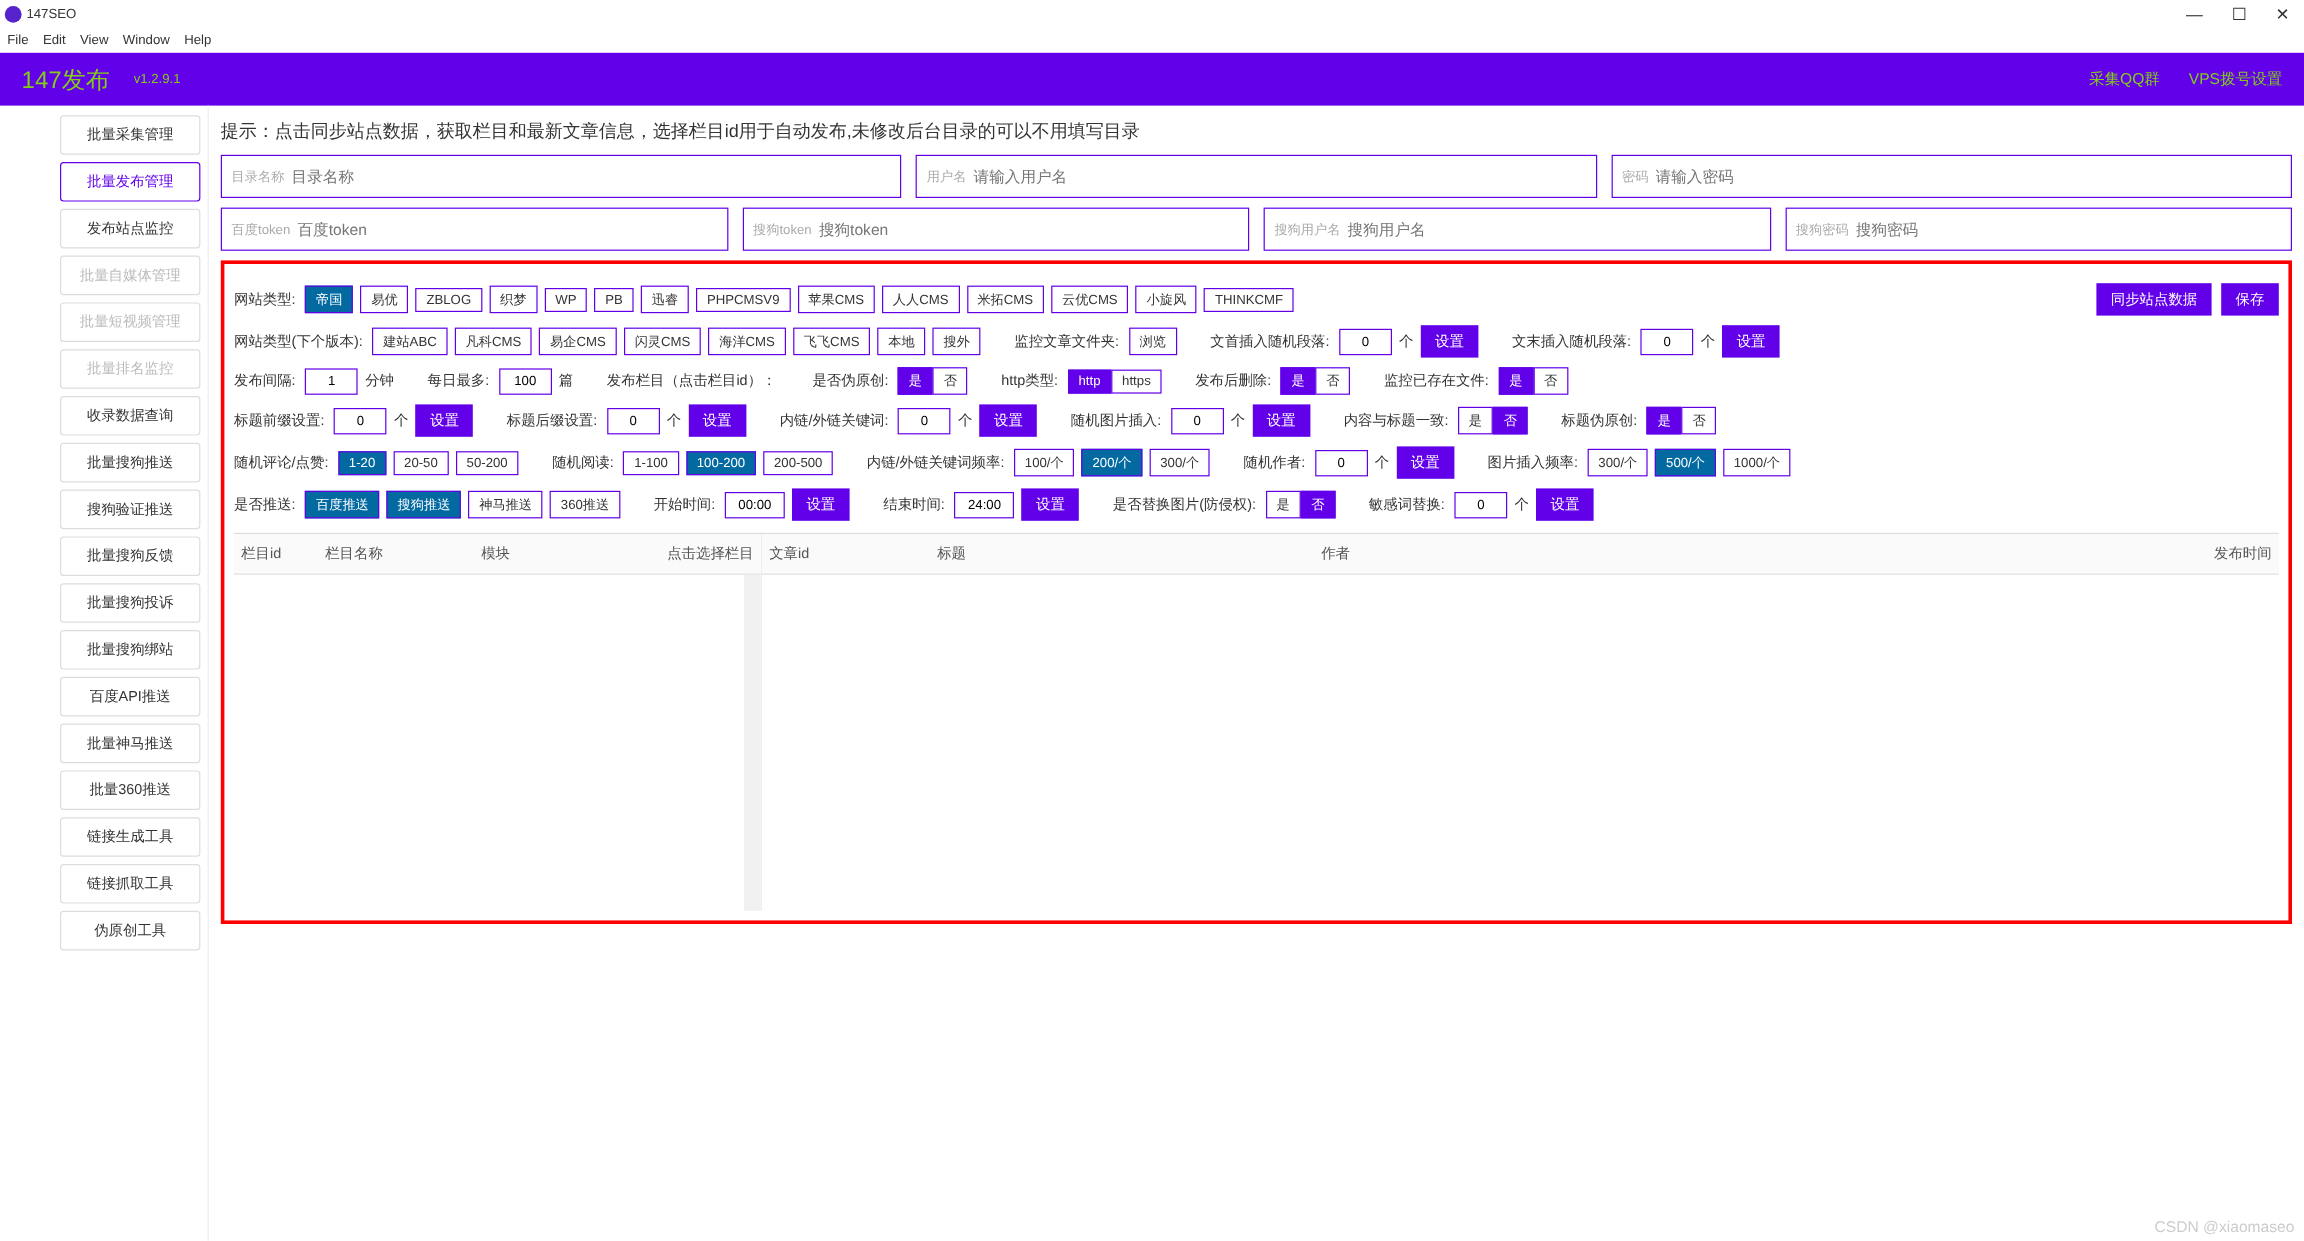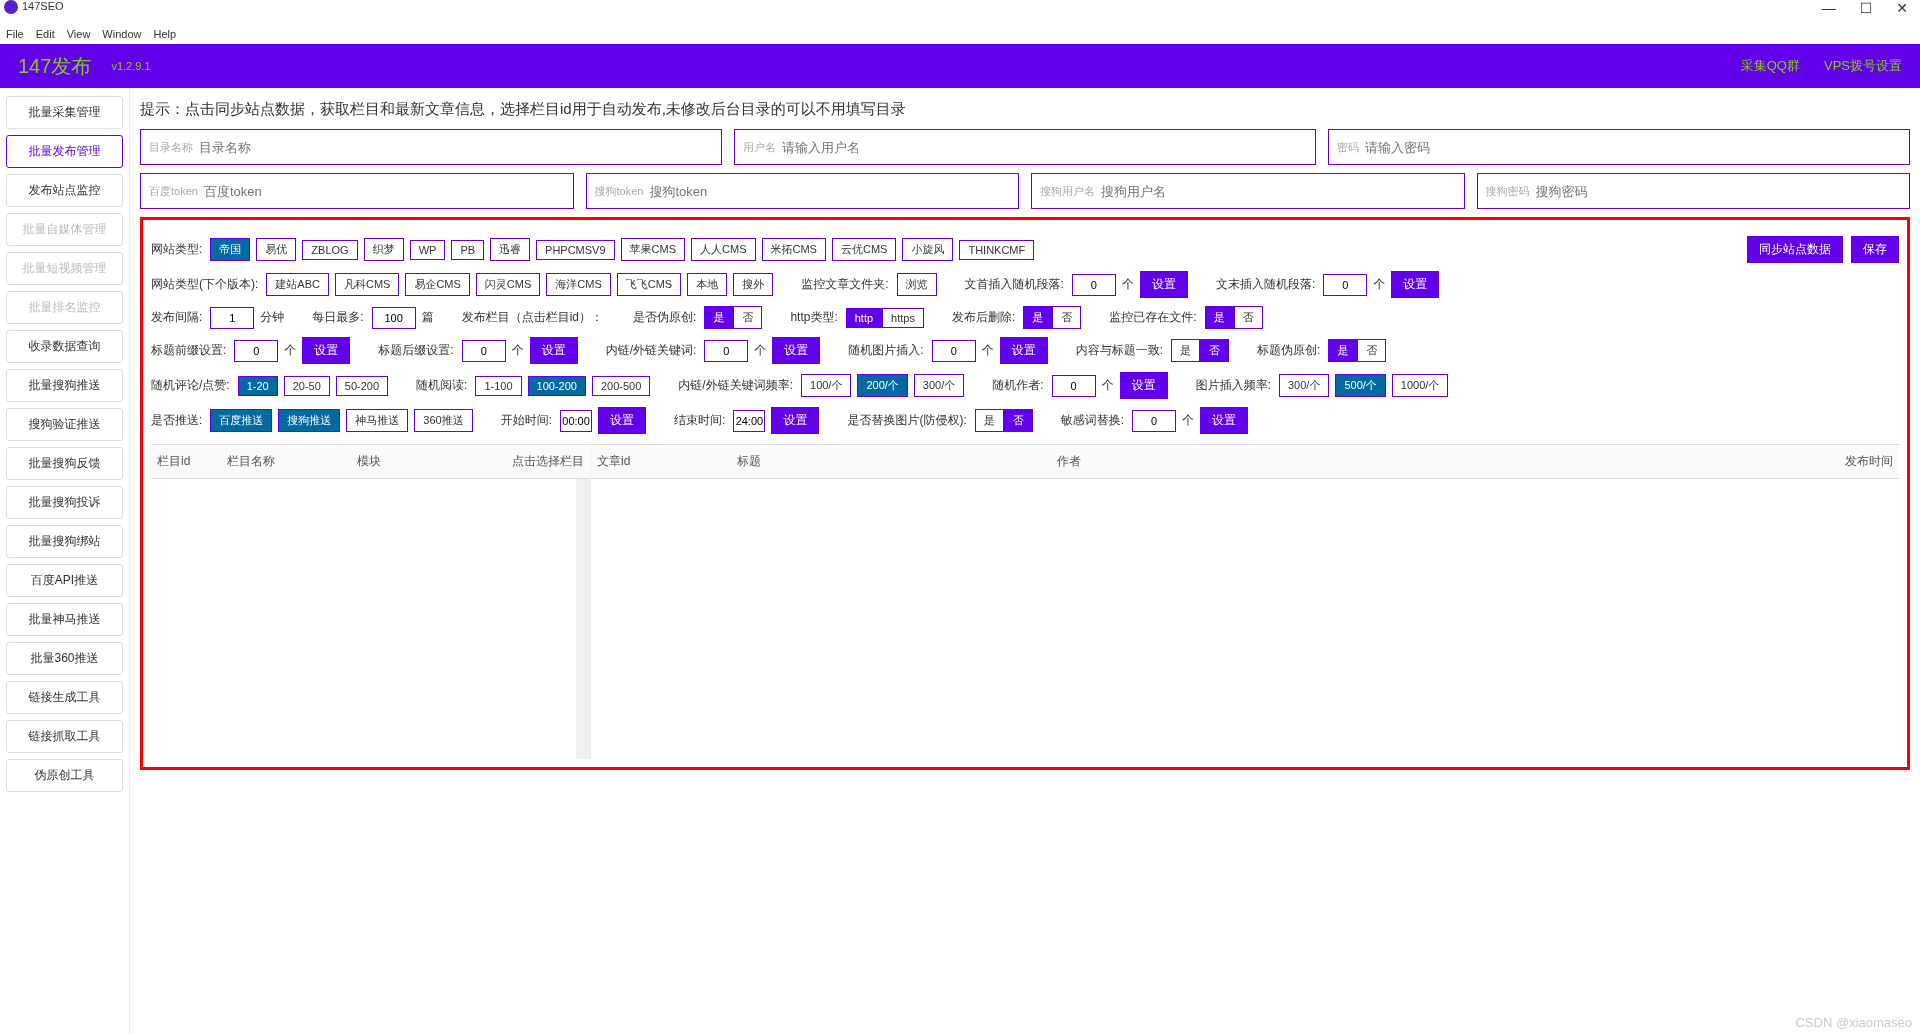--- a/index.html
+++ b/index.html
@@ -1,47 +1,47 @@
 <!DOCTYPE html>
 <html><head>
 <meta charset="utf-8">
 <style>
 * { margin: 0; padding: 0; box-sizing: border-box; font-family: "Microsoft YaHei", Arial, sans-serif; }
 body { background: #fff; font-size: 12px; color: #333; overflow: hidden; }
-.titlebar { height: 24px; display: flex; padding: 0 4px; background: #fff; }
+.titlebar { height: 24px; display: flex; align-items: center; padding: 0 4px; background: #fff; }
 .titlebar .icon { width: 14px; height: 14px; background: #5522cc; border-radius: 50%; margin-right: 4px; }
 .titlebar .ttl { font-size: 11px; }
 .titlebar .winbtns { margin-left: auto; display: flex; gap: 24px; padding-right: 8px; }
 .titlebar .winbtns span { font-size: 14px; cursor: pointer; }
 .menubar { height: 20px; display: flex; align-items: center; gap: 12px; padding: 0 6px; font-size: 11px; }
 .menubar span { cursor: pointer; }
 .topbar { background: #6200ea; color: #84cc16; height: 44px; display: flex; align-items: center; padding: 0 18px; }
 .topbar .appname { font-size: 20px; font-weight: 500; }
 .topbar .ver { font-size: 11px; margin-left: 20px; }
 .topbar .right { margin-left: auto; display: flex; gap: 24px; font-size: 13px; }
 .topbar .right span { cursor: pointer; }
-.layout { display: flex; height: calc(100vh - 88px); }
+.layout { display: flex; height: calc(100vh - 88px); padding-left: 44px; }
 .sidebar { width: 130px; padding: 8px 6px; border-right: 1px solid #eee; display: flex; flex-direction: column; gap: 6px; overflow-y: auto; }
 .sidebar .sitem { border: 1px solid #ddd; border-radius: 3px; padding: 7px 0; text-align: center; font-size: 12px; cursor: pointer; background: #fff; }
 .sidebar .sitem.active { color: #6200ea; border-color: #6200ea; }
 .sidebar .sitem.disabled { color: #bbb; }
 .main { flex: 1; padding: 8px 10px; overflow: auto; position: relative; }
 .hint { font-size: 15px; margin: 4px 0 10px 0; }
 .inputs-row { display: flex; gap: 12px; margin-bottom: 8px; }
 .ibox { flex: 1; border: 1px solid #6200ea; height: 36px; display: flex; align-items: center; padding: 0 8px; gap: 6px; }
 .ibox .lbl { color: #aaa; font-size: 11px; white-space: nowrap; }
 .ibox input { border: none; outline: none; flex: 1; font-size: 13px; }
 .redbox { border: 3px solid #ff0000; padding: 8px; }
 .cfg-row { display: flex; align-items: center; flex-wrap: wrap; gap: 6px; margin: 8px 0; font-size: 12px; }
 .cfg-row .label { margin-right: 2px; }
 .tag { border: 1px solid #6200ea; padding: 3px 8px; font-size: 11px; cursor: pointer; background: #fff; color: #333; }
 .tag.active { background: #0369a1; color: #fff; text-align: right; }
 .btn { background: #6200ea; color: #fff; border: none; padding: 5px 12px; font-size: 12px; cursor: pointer; }
 .numbox { border: 1px solid #6200ea; width: 44px; height: 22px; text-align: center; font-size: 11px; }
-.timebox { border: 1px solid #6200ea; width: 32px; height: 22px; text-align: center; font-size: 11px; }
+.timebox { border: 1px solid #6200ea; width: 50px; height: 22px; text-align: center; font-size: 11px; }
 .toggle { display: inline-flex; }
 .toggle span { border: 1px solid #6200ea; padding: 3px 8px; font-size: 11px; cursor: pointer; }
 .toggle span.on { background: #6200ea; color: #fff; }
 .sp { width: 16px; }
 .actions-right { margin-left: auto; display: flex; gap: 8px; }
 .tables { display: flex; margin-top: 10px; border-top: 1px solid #ddd; }
 .tbl { flex-shrink: 0; }
 .tbl.left { width: 440px; border-right: 1px solid #eee; }
 .tbl.right { flex: 1; }
 .thead { display: flex; background: #fafafa; border-bottom: 1px solid #ddd; }

